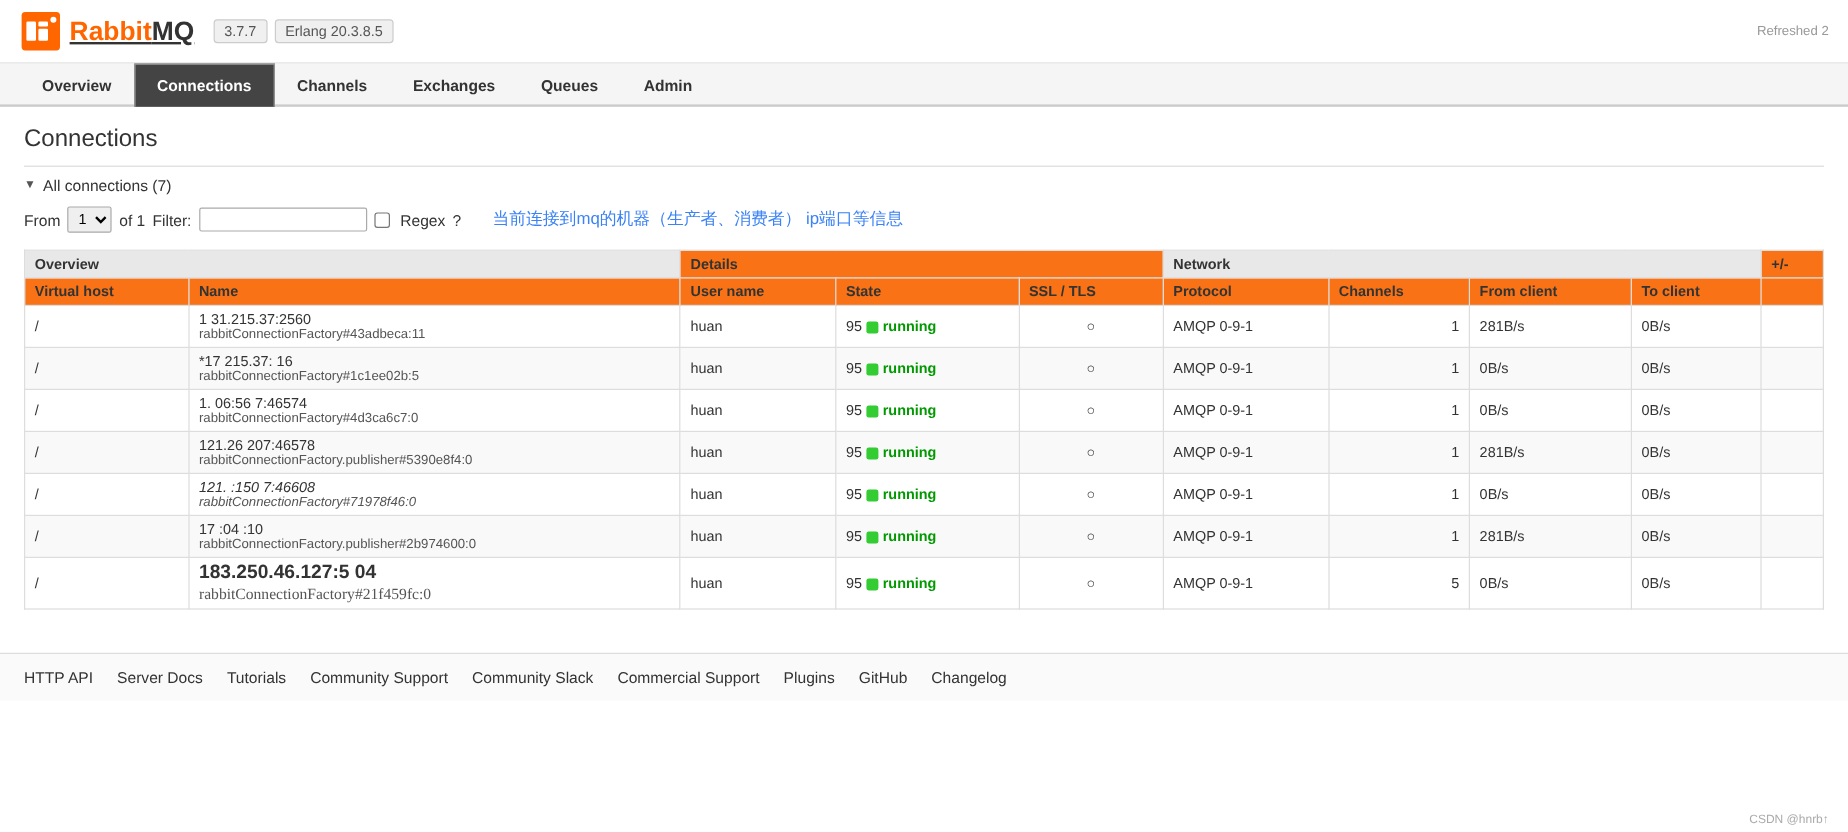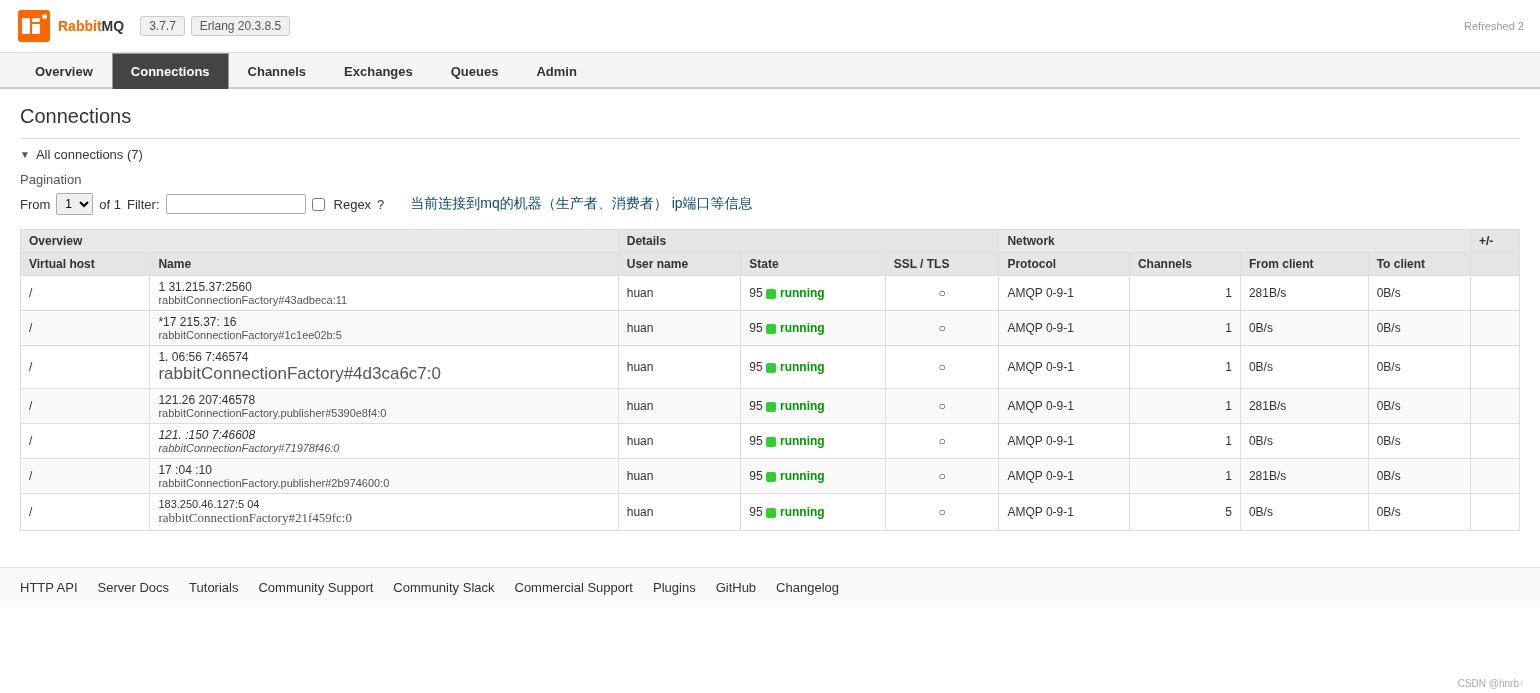--- a/index.html
+++ b/index.html
@@ -2,21 +2,21 @@
 <html><head>
   <meta charset="utf-8">
   <style>
     * { box-sizing: border-box; margin: 0; padding: 0; }
     body { font-family: Arial, Helvetica, sans-serif; font-size: 13px; color: #333; background: #fff; }
 
     
     .header { display: flex; align-items: center; padding: 8px 16px; border-bottom: 1px solid #ddd; background: #fff; }
     .logo { display: flex; align-items: center; gap: 6px; }
     .logo-icon { width: 36px; height: 36px; }
-    .logo-text { font-size: 14px; font-weight: bold; color: #333; }
+    .logo-text { font-size: 22px; font-weight: bold; color: #333; text-decoration: underline; }
     .logo-text span { color: #ff6600; }
     .version-badges { display: flex; gap: 6px; margin-left: 16px; }
     .badge { background: #f0f0f0; border: 1px solid #ccc; border-radius: 3px; padding: 2px 8px; font-size: 12px; color: #555; }
     .refresh-info { margin-left: auto; font-size: 11px; color: #999; }
 
     
     nav { display: flex; border-bottom: 2px solid #ccc; background: #f5f5f5; padding: 0 16px; }
     nav a { display: inline-block; padding: 10px 18px; text-decoration: none; color: #333; font-size: 13px; font-weight: bold; border: 1px solid transparent; border-bottom: none; margin-bottom: -2px; }
     nav a.active { background: #444; color: #fff; border-color: #999; border-bottom-color: #444; }
 
@@ -25,26 +25,26 @@
     h1 { font-size: 20px; font-weight: normal; margin-bottom: 10px; color: #333; }
     .section-header { display: flex; align-items: center; gap: 6px; margin-bottom: 10px; font-size: 13px; color: #333; border-top: 1px solid #ddd; padding-top: 8px; }
     .arrow { font-size: 10px; color: #555; }
 
     
     .pagination-label { font-size: 13px; color: #555; margin-bottom: 6px; }
     .pagination-controls { display: flex; align-items: center; gap: 6px; margin-bottom: 14px; font-size: 13px; }
     .pagination-controls select { padding: 2px 4px; border: 1px solid #aaa; border-radius: 2px; font-size: 12px; }
     .pagination-controls input[type="text"] { padding: 2px 6px; border: 1px solid #aaa; border-radius: 2px; font-size: 12px; width: 140px; }
     .pagination-controls input[type="checkbox"] { margin-right: 3px; }
-    .annotation { color: #0c4a6e; font-size: 14px; margin-left: 20px; }
+    .annotation { color: #3b82f6; font-size: 14px; margin-left: 20px; }
 
     
     table { border-collapse: collapse; width: 100%; font-size: 12px; }
     table th, table td { border: 1px solid #ddd; padding: 4px 8px; white-space: nowrap; }
-    table th { background: #e5e5e5; font-weight: bold; text-align: left; }
+    table th { background: #f97316; font-weight: bold; text-align: left; }
     .th-group { background: #e8e8e8; font-weight: bold; }
     .state-running { color: #090; font-weight: bold; }
     .green-dot { display: inline-block; width: 10px; height: 10px; background: #33cc33; border-radius: 2px; margin-right: 4px; vertical-align: middle; }
     tr:nth-child(even) td { background: #f9f9f9; }
 
     
     footer { border-top: 1px solid #ddd; padding: 12px 20px; display: flex; flex-wrap: wrap; gap: 20px; background: #fafafa; margin-top: 20px; }
     footer a { text-decoration: none; color: #333; font-size: 13px; }
 
     
@@ -83,21 +83,20 @@
 
 <div class="main">
   <h1>Connections</h1>
 
   <div class="section-header">
     <span class="arrow">▼</span>
     <span>All connections (7)</span>
   </div>
 
   <div>
-    <div class="pagination-label">Pagination</div>
     <div class="pagination-controls">
       <span>From</span>
       <select>
         <option>1</option>
       </select>
       <span>of 1</span>
       <span>Filter:</span>
       <input type="text" placeholder="" style="">
       <input type="checkbox" style="">
       <span>Regex</span>
@@ -159,21 +158,21 @@
       <td>AMQP 0-9-1</td>
       <td style="text-align:right;">1</td>
       <td>0B/s</td>
       <td>0B/s</td>
       <td></td>
     </tr>
         <tr>
       <td>/</td>
       <td style="cursor:pointer;">
         <div style="font-size:12px;">1.  06:56  7:46574</div>
-        <div style="font-size:17px;color:#555;">rabbitConnectionFactory#4d3ca6c7:0</div>
+        <div style="font-size:11px;color:#555;">rabbitConnectionFactory#4d3ca6c7:0</div>
       </td>
       <td>huan</td>
       <td>
         95 <span class="green-dot"></span><span class="state-running">running</span>
       </td>
       <td style="text-align:center;">○</td>
       <td>AMQP 0-9-1</td>
       <td style="text-align:right;">1</td>
       <td>0B/s</td>
       <td>0B/s</td>
@@ -226,21 +225,21 @@
       <td style="text-align:center;">○</td>
       <td>AMQP 0-9-1</td>
       <td style="text-align:right;">1</td>
       <td>281B/s</td>
       <td>0B/s</td>
       <td></td>
     </tr>
         <tr>
       <td>/</td>
       <td style="cursor:pointer;">
-        <div style="font-size:11px;">183.250.46.127:5  04</div>
+        <div style="font-size:16px;font-weight:bold;">183.250.46.127:5  04</div>
         <div style="font-size:13px;color:#555;font-family:Liberation Serif, serif;">rabbitConnectionFactory#21f459fc:0</div>
       </td>
       <td>huan</td>
       <td>
         95 <span class="green-dot"></span><span class="state-running">running</span>
       </td>
       <td style="text-align:center;">○</td>
       <td>AMQP 0-9-1</td>
       <td style="text-align:right;">5</td>
       <td>0B/s</td>

